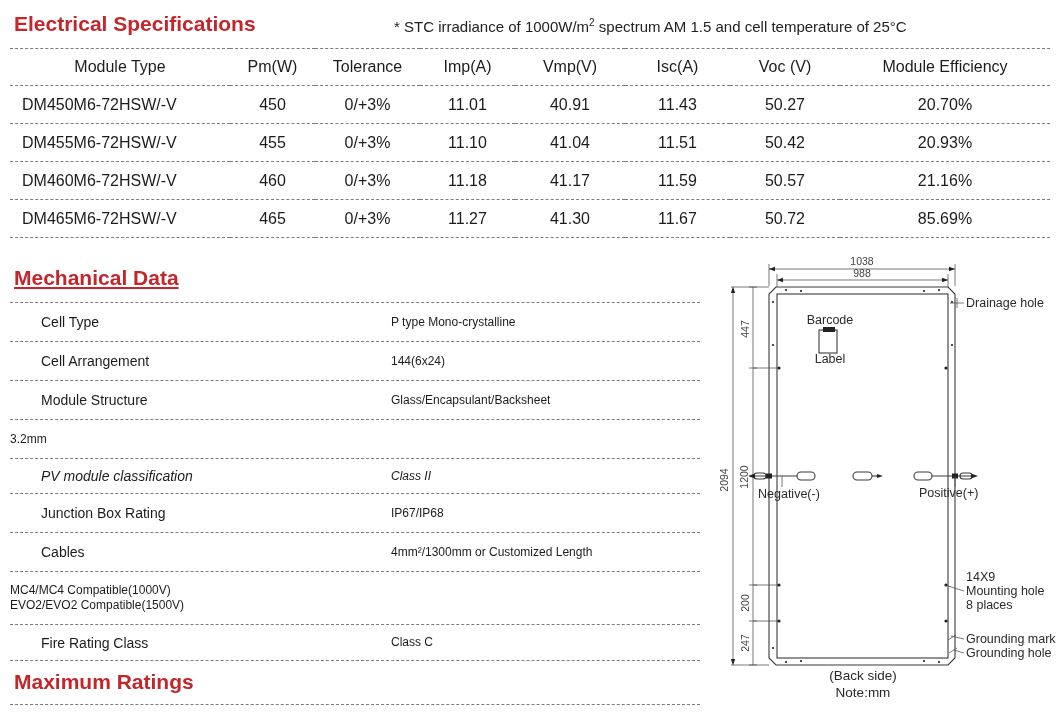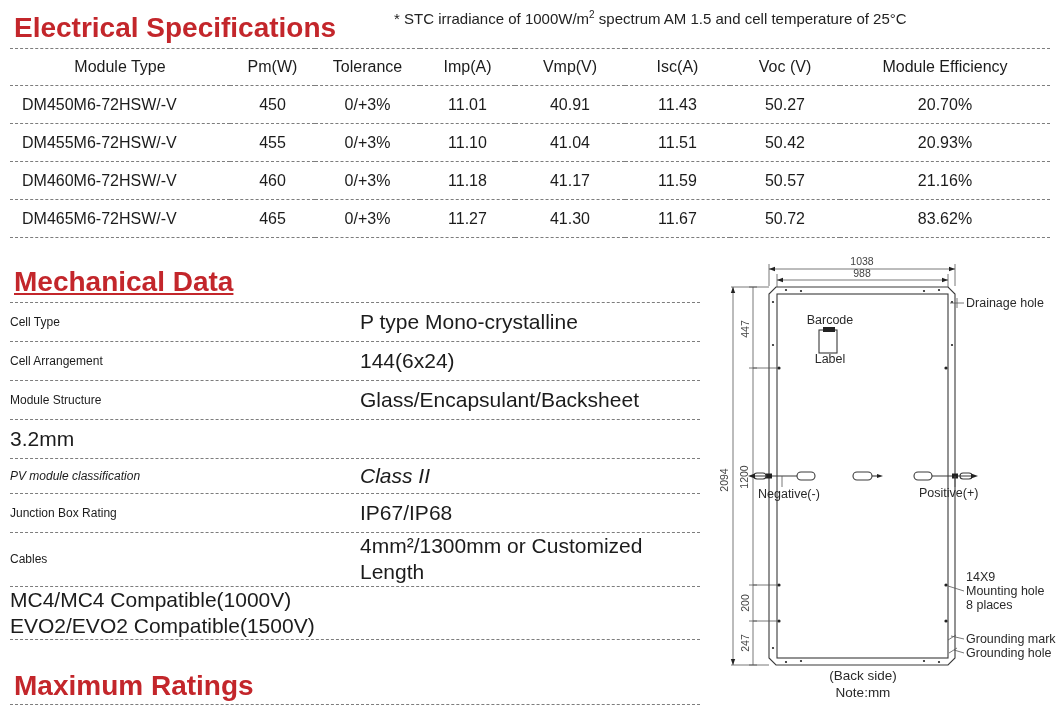--- a/index.html
+++ b/index.html
@@ -2,45 +2,45 @@
 <html><head>
 <meta charset="utf-8">
 <style>
   html,body{margin:0;padding:0;}
   body{
     width:1060px;height:717px;position:relative;background:#ffffff;
     font-family:"Liberation Sans","DejaVu Sans",sans-serif;color:#1c1c1c;
     overflow:hidden;
   }
   .sec-title{
-    position:absolute;margin:0;font-size:28px;font-weight:bold;color:#c3262b;
+    position:absolute;margin:0;font-size:21px;font-weight:bold;color:#c3262b;
   }
   .note{
-    position:absolute;left:394px;top:9px;margin:0;font-size:15px;color:#222;
+    position:absolute;left:394px;top:17px;margin:0;font-size:15px;color:#222;
   }
   .note sup{font-size:10px;}
   
   .elec-table{
     position:absolute;left:10px;top:48px;width:1040px;
     border-collapse:collapse;table-layout:fixed;
   }
   .elec-table th,.elec-table td{
     border-bottom:1px dashed #7d7d7d;text-align:center;font-size:16px;
     font-weight:normal;padding:0;height:37px;white-space:nowrap;overflow:hidden;
   }
   .elec-table thead th{border-top:1px dashed #7d7d7d;height:36px;}
   .elec-table td:first-child{text-align:left;padding-left:12px;}
   
   .mech{
     position:absolute;left:10px;top:302px;width:690px;
     border-top:1px dashed #7d7d7d;
   }
   .mrow{display:flex;align-items:center;min-height:38px;border-bottom:1px dashed #7d7d7d;}
-  .mrow .lab{width:350px;font-size:12px;}
-  .mrow .val{flex:1;font-size:21px;line-height:1.25;}
+  .mrow .lab{width:350px;font-size:14px;margin-left:31px;}
+  .mrow .val{flex:1;font-size:12px;line-height:1.25;}
   .mrow.tall{min-height:52px;}
   .max-line{position:absolute;left:10px;top:704px;width:690px;border-top:1px dashed #7d7d7d;height:0;}
   
   .drawing{position:absolute;left:705px;top:250px;width:355px;height:467px;}
   .drawing svg{width:100%;height:100%;}
   .ln{stroke:#3a3a3a;stroke-width:1.1;fill:none;}
   .dim{stroke:#555;stroke-width:0.8;fill:none;}
   .fil{fill:#222;stroke:none;}
   .dimtxt{font-size:10.5px;fill:#444;}
   .ann{font-size:12.5px;fill:#2a2a2a;}
@@ -107,21 +107,21 @@
       <td>21.16%</td>
     </tr>
     <tr>
       <td>DM465M6-72HSW/-V</td>
       <td>465</td>
       <td>0/+3%</td>
       <td>11.27</td>
       <td>41.30</td>
       <td>11.67</td>
       <td>50.72</td>
-      <td>83.62%</td>
+      <td>85.69%</td>
     </tr>
   </tbody>
 </table>
 
 <h2 class="sec-title" style="left:14px;top:266px;text-decoration:underline;">Mechanical Data</h2>
 
 <div class="mech">
   <div class="mrow">
     <div class="lab">Cell Type</div>
     <div class="val">P type Mono-crystalline</div>
@@ -147,20 +147,24 @@
   </div>
   <div class="mrow">
     <div class="lab">Cables</div>
     <div class="val">4mm²/1300mm or Customized Length</div>
   </div>
   <div class="mrow tall">
     <div class="val">
       <span style="display:block">MC4/MC4 Compatible(1000V)</span>
       <span style="display:block">EVO2/EVO2 Compatible(1500V)</span>
     </div>
+  </div>
+  <div class="mrow" style="min-height:35px;">
+    <div class="lab">Fire Rating Class</div>
+    <div class="val">Class C</div>
   </div>
 </div>
 
 <h2 class="sec-title" style="left:14px;top:670px;">Maximum Ratings</h2>
 <div class="max-line"></div>
 
 <div class="drawing">
 <svg viewBox="0 0 355 467" xmlns="http://www.w3.org/2000/svg">
 
   <polygon class="ln" points="71,37 243,37 250,44 250,408 243,415 71,415 64,408 64,44"></polygon>

